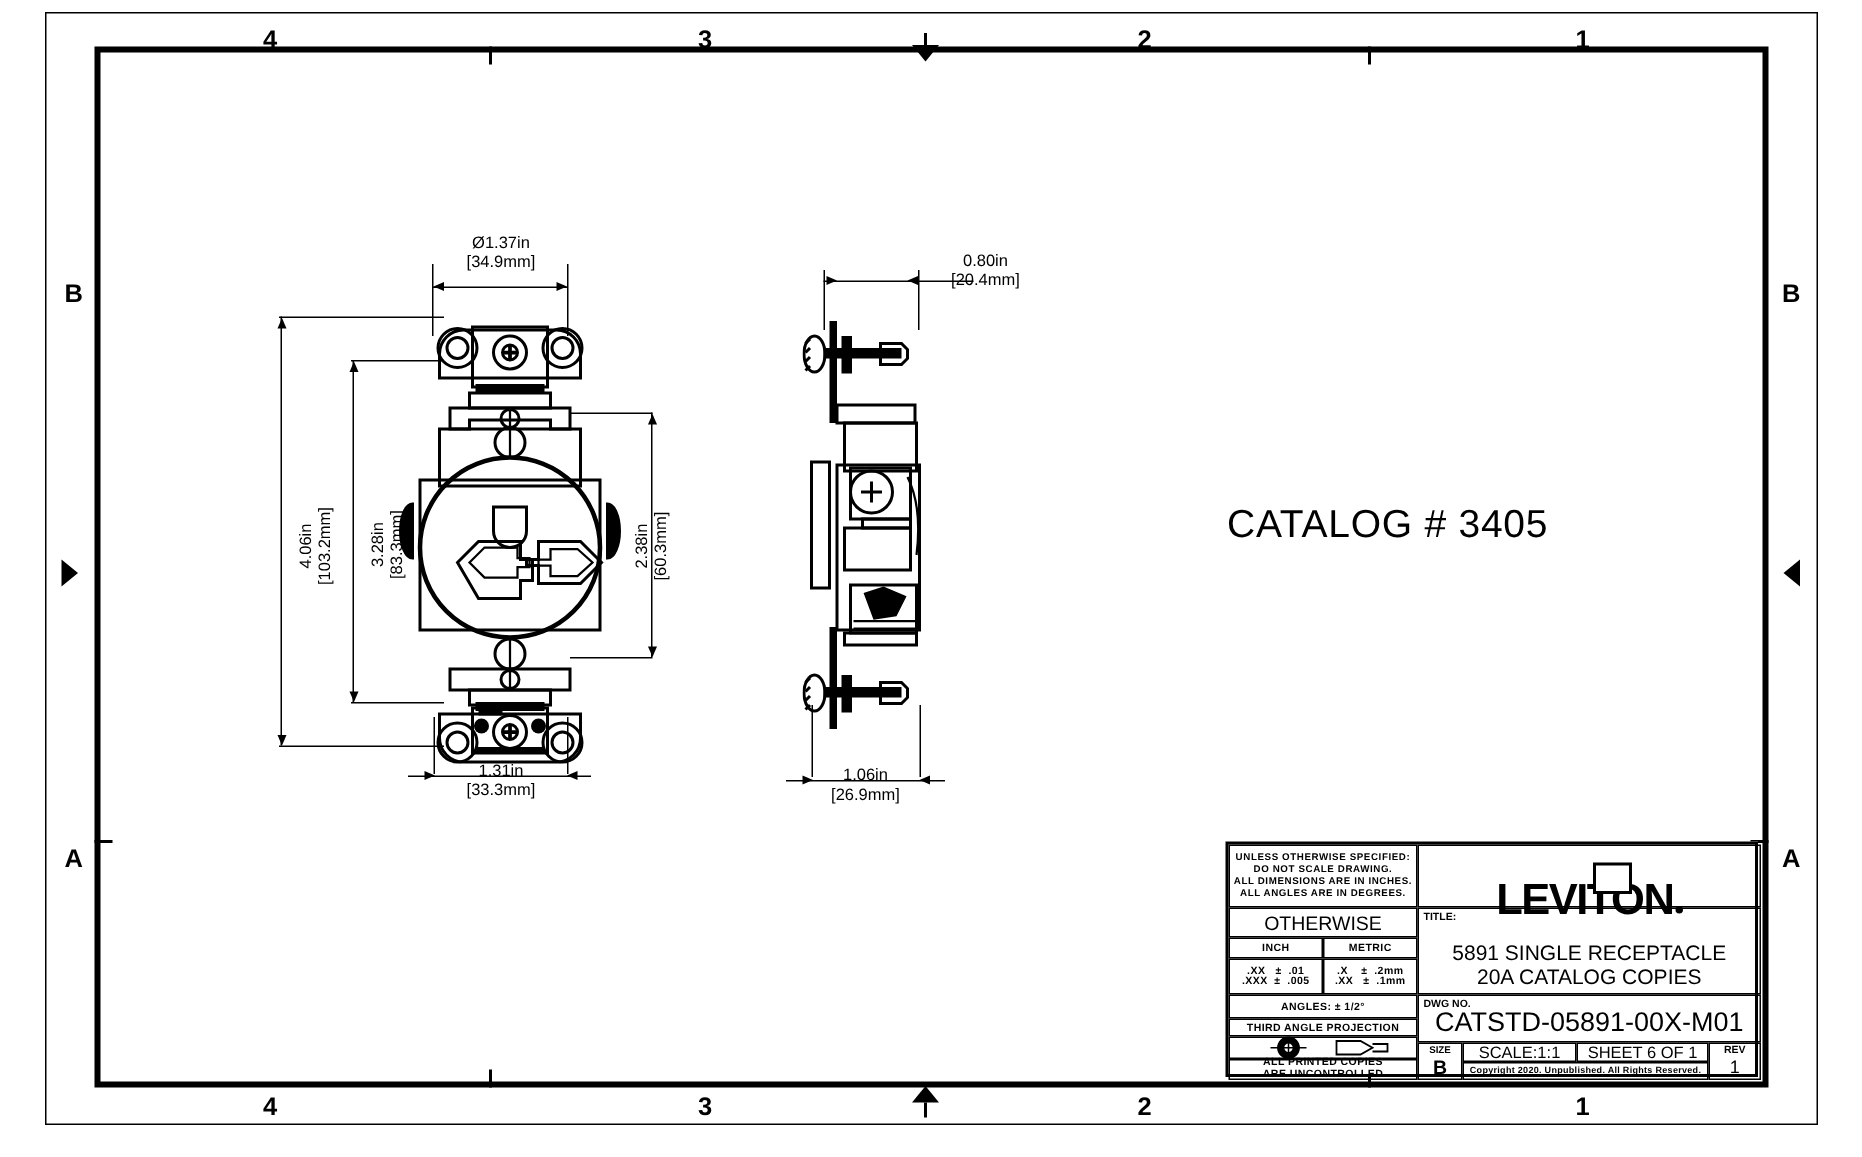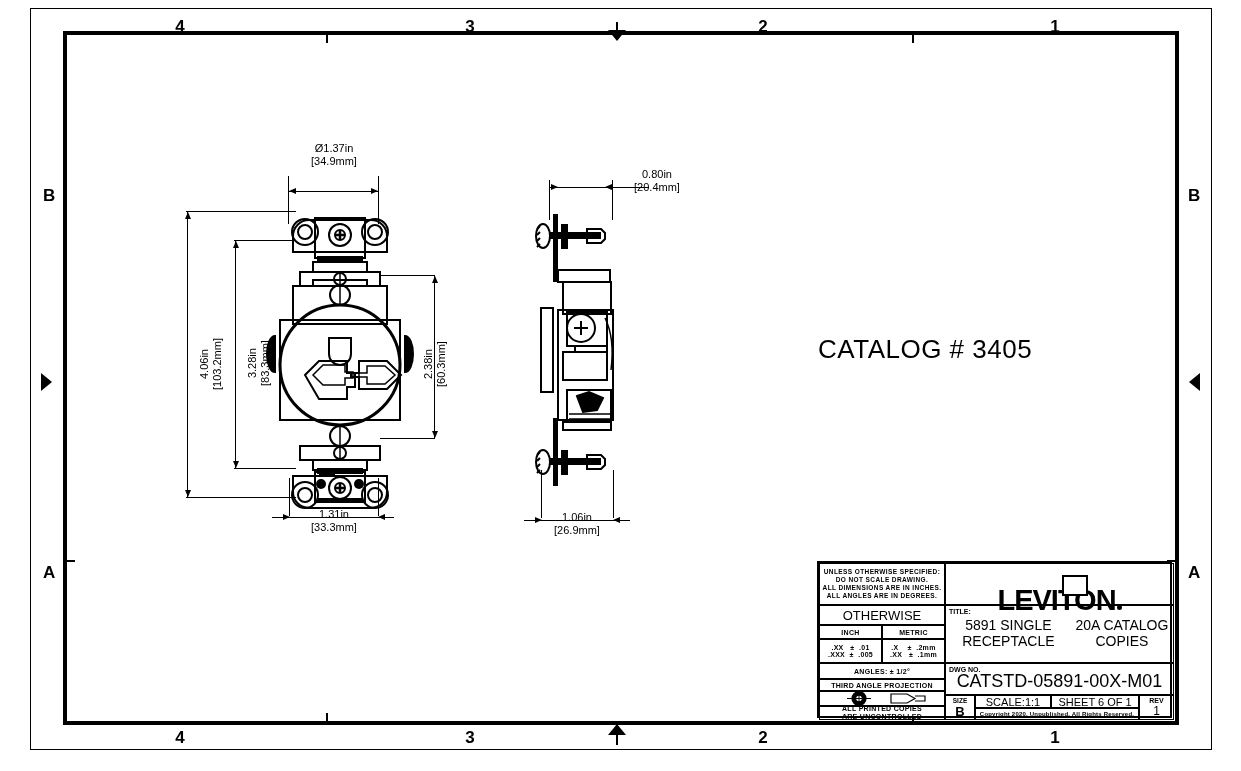--- a/index.html
+++ b/index.html
@@ -224,21 +224,21 @@
       <rect x="26" y="250" width="7" height="25" fill="#000" stroke="none"></rect>
       <path d="M52 255 h14 l4 4 v6 l-4 4 h-14 z"></path>
     </g>
   </svg>
 
   <div class="dl-v" style="left:288px;top:176px;height:48px;"></div>
   <div class="dl-v" style="left:378px;top:176px;height:48px;"></div>
   <div class="dl-h" style="left:288px;top:191px;width:90px;"></div>
   <div class="ar ar-l" style="left:289px;top:188px;"></div>
   <div class="ar ar-r" style="left:371px;top:188px;"></div>
-  <div class="dim" style="left:288px;top:142px;width:92px;">Ø1.37in
+  <div class="dim" style="left:288px;top:156px;width:92px;">Ø1.37in
 [34.9mm]</div>
 
   <div class="dl-h" style="left:186px;top:211px;width:110px;"></div>
   <div class="dl-h" style="left:186px;top:497px;width:110px;"></div>
   <div class="dl-v" style="left:187px;top:211px;height:286px;"></div>
   <div class="ar ar-u" style="left:185px;top:212px;"></div>
   <div class="ar ar-d" style="left:185px;top:490px;"></div>
   <div class="dim-v" style="left:198px;top:390px;text-align:center;">4.06in
 [103.2mm]</div>
 
@@ -336,21 +336,21 @@
 ARE UNCONTROLLED</span>
     </div>
 
     <div class="cell" style="left:126px;top:0;width:229px;height:42px;">
       <span class="leviton">
         <span class="lev-box"></span>
         <span>LEVITON</span><span class="lev-dot"></span>
       </span>
     </div>
 
-    <div class="cell" style="left:126px;top:42px;width:229px;height:58px;flex-direction:row;justify-content:flex-end;padding-bottom:3px;position:absolute;">
+    <div class="cell" style="left:126px;top:42px;width:229px;height:58px;flex-direction:column;justify-content:flex-end;padding-bottom:3px;position:absolute;">
       <span class="lbl">TITLE:</span>
       <span class="mid" style="font-size:14px;">5891 SINGLE RECEPTACLE</span>
       <span class="mid" style="font-size:14px;">20A CATALOG COPIES</span>
     </div>
 
     <div class="cell" style="left:126px;top:100px;width:229px;height:32px;flex-direction:column;justify-content:flex-end;padding-bottom:2px;">
       <span class="lbl">DWG NO.</span>
       <span style="font-size:18px;">CATSTD-05891-00X-M01</span>
     </div>
 

